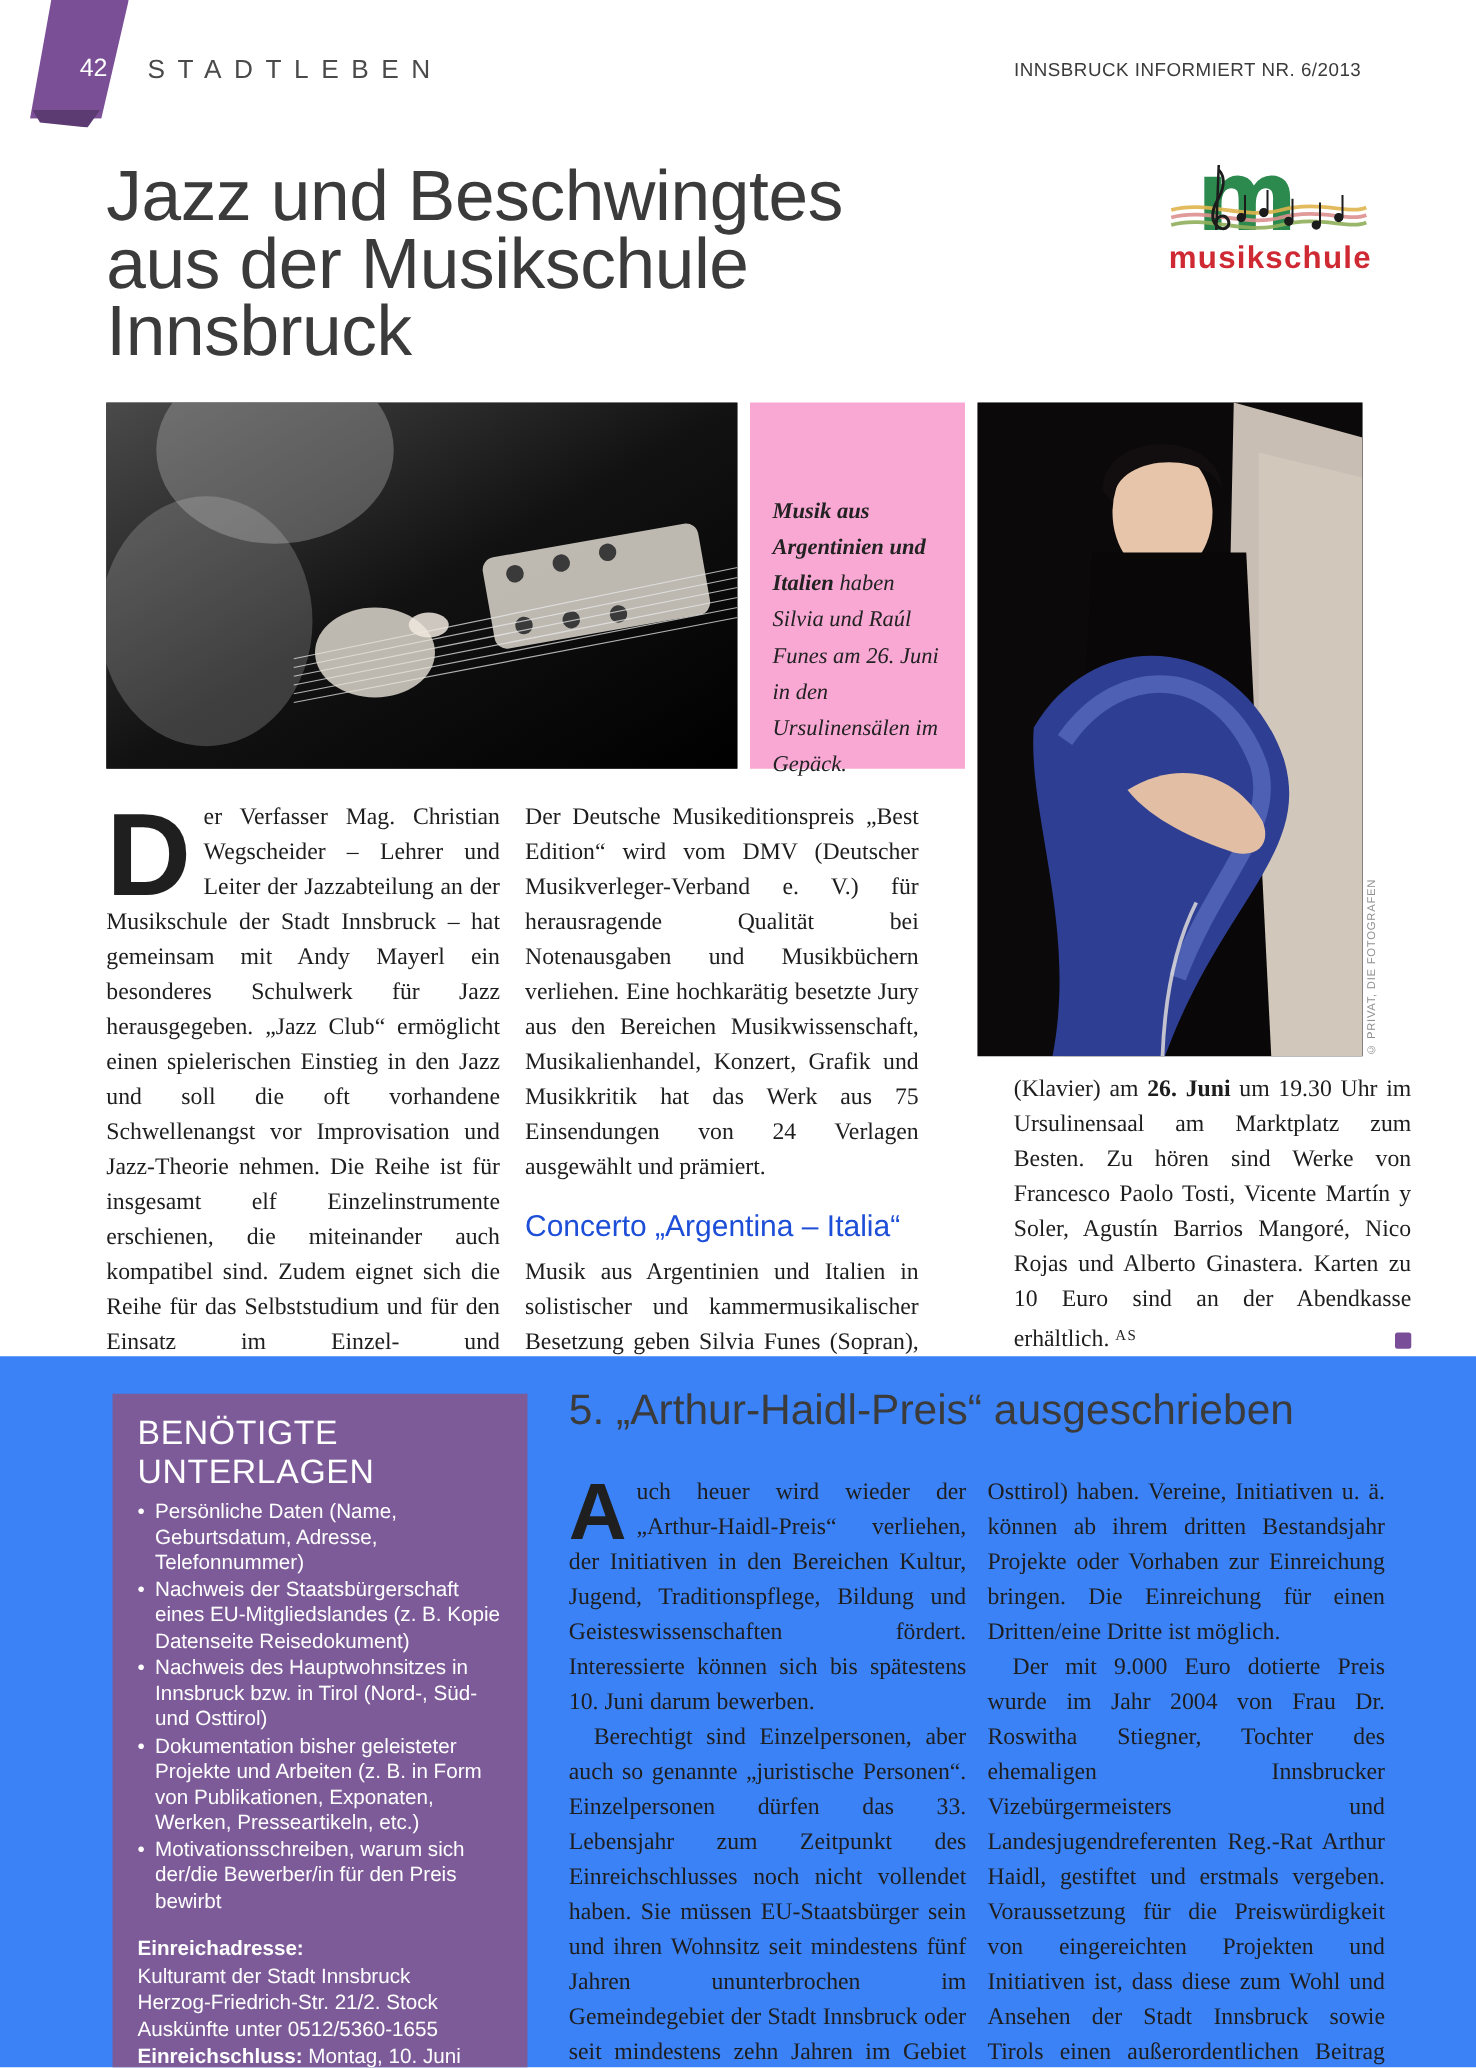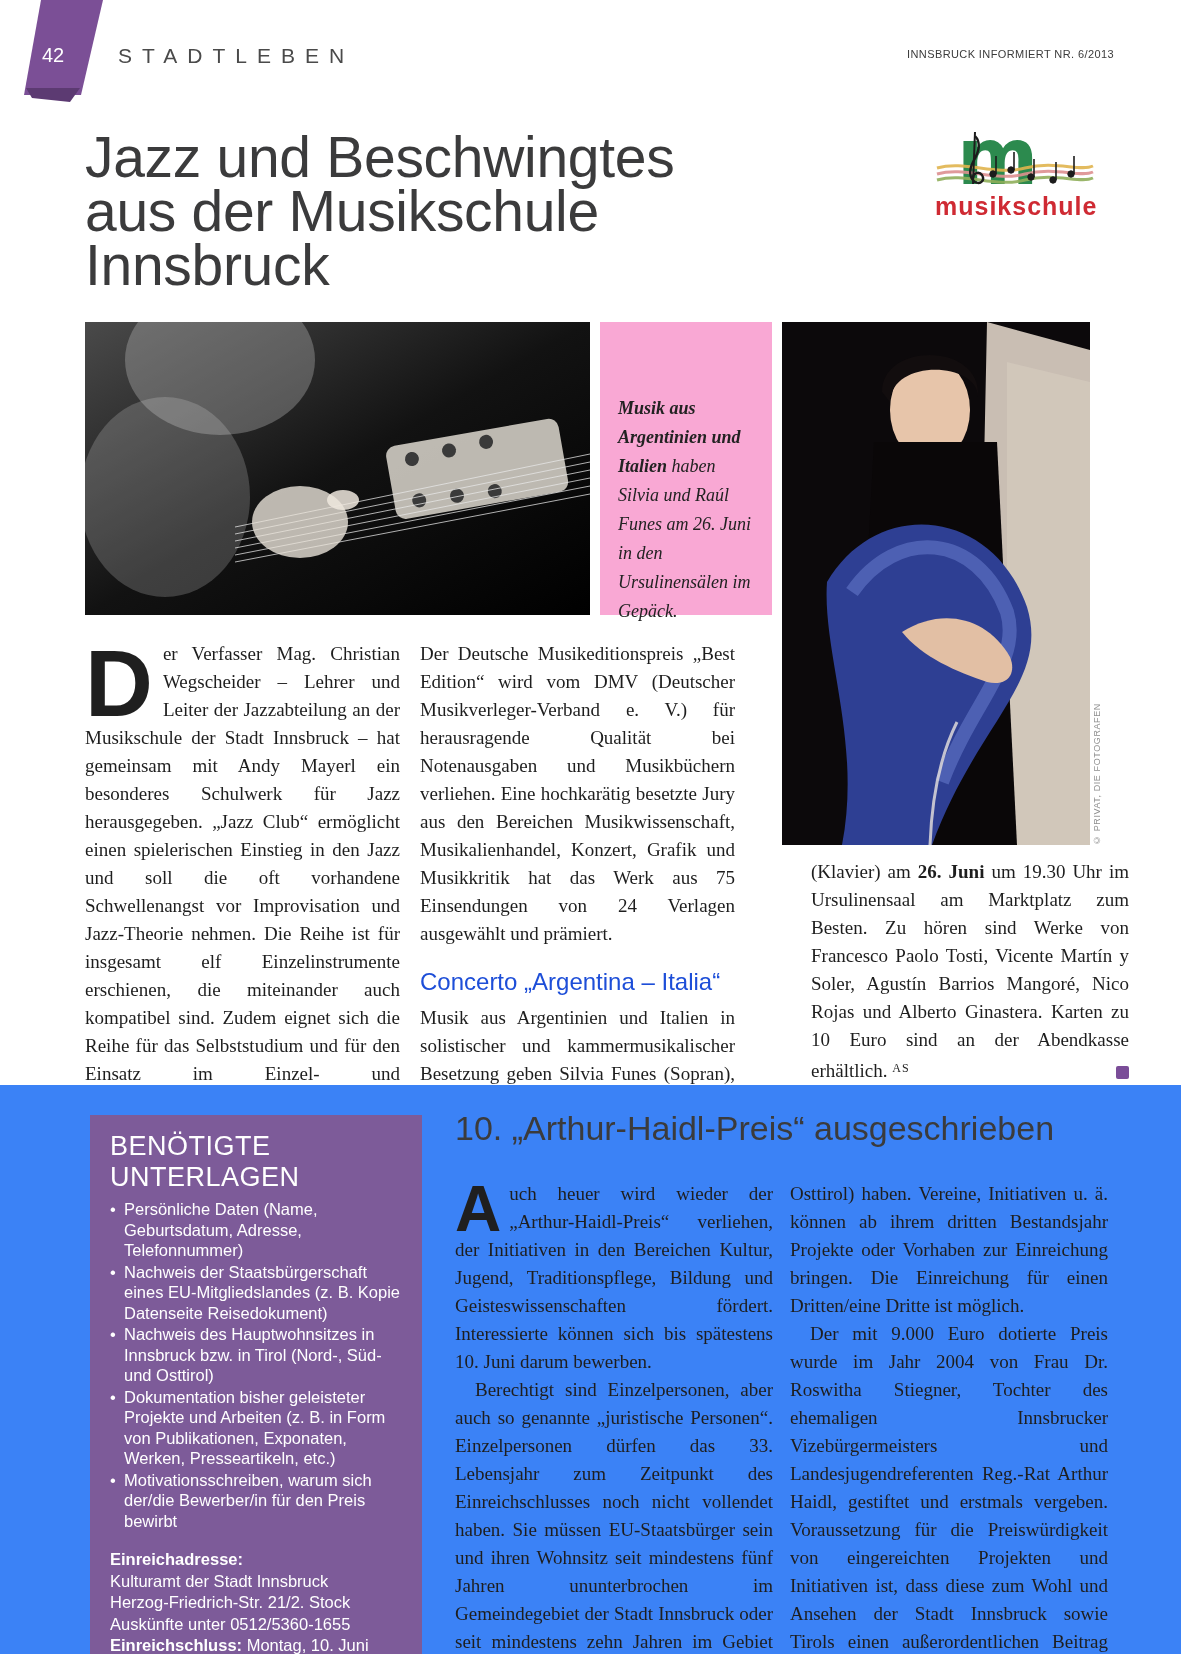--- a/index.html
+++ b/index.html
@@ -5,25 +5,25 @@
   html,body{margin:0;padding:0;background:#ffffff;}
   .page{position:relative;width:1181px;height:1654px;background:#ffffff;overflow:hidden;
         font-family:"Liberation Sans",sans-serif;color:#3c3c3c;}
 
   
   .ribbon{position:absolute;left:24px;top:0;width:110px;height:104px;}
   .ribbon .body{position:absolute;left:0;top:0;width:110px;height:95px;background:#7b4f96;
     clip-path:polygon(17px 0,79px 0,57px 95px,0 95px);}
   .ribbon .fold{position:absolute;left:0;top:88px;width:110px;height:16px;background:#5c3a72;
     clip-path:polygon(2px 0,56px 0,46px 14px,8px 10px);}
-  .page-number{position:absolute;left:18px;top:44px;width:44px;text-align:left;
+  .page-number{position:absolute;left:18px;top:44px;width:44px;text-align:right;
     color:#ffffff;font-size:20px;}
   .section-label{position:absolute;left:118px;top:44px;font-size:21px;letter-spacing:10px;
     color:#4a4a4a;}
-  .issue-label{position:absolute;right:67px;top:48px;font-size:11px;letter-spacing:.4px;color:#3b3b3b;}
+  .issue-label{position:absolute;right:92px;top:48px;font-size:15px;letter-spacing:.4px;color:#3b3b3b;}
 
   
   .title{position:absolute;left:85px;top:130px;width:690px;font-size:57px;line-height:54px;
     color:#3b3b3c;letter-spacing:-.3px;}
   .lead{position:absolute;left:85px;top:255px;width:760px;font-size:20px;line-height:32px;color:#404040;}
 
   
   .logo{position:absolute;left:935px;top:122px;width:160px;height:100px;}
   .logo svg{display:block;}
   .logo .wordmark{position:absolute;left:0;top:70px;width:160px;text-align:center;
@@ -211,21 +211,21 @@
       <div class="address">
         <div><b>Einreichadresse:</b></div>
         <div>Kulturamt der Stadt Innsbruck</div>
         <div>Herzog-Friedrich-Str. 21/2. Stock</div>
         <div>Auskünfte unter 0512/5360-1655</div>
         <div><b>Einreichschluss:</b><span> Montag, 10. Juni 2013</span></div>
 
       </div>
     </div>
 
-    <h2 class="heading2" style="margin:0;font-weight:normal;">10. „Arthur-Haidl-Preis“ ausgeschrieben</h2>
+    <h2 class="heading2" style="margin:0;font-weight:normal;">5. „Arthur-Haidl-Preis“ ausgeschrieben</h2>
 
     <div class="colA">
       <p><span class="dropcap small">A</span><span>uch heuer wird wieder der „Arthur-Haidl-Preis“ verliehen, der Initiativen in den Bereichen Kultur, Jugend, Traditionspflege, Bildung und Geisteswissenschaften fördert. Interessierte können sich bis spätestens 10. Juni darum bewerben.</span></p>
       <p class="indent">Berechtigt sind Einzelpersonen, aber auch so genannte „juristische Personen“. Einzelpersonen dürfen das 33. Lebensjahr zum Zeitpunkt des Einreichschlusses noch nicht vollendet haben. Sie müssen EU-Staatsbürger sein und ihren Wohnsitz seit mindestens fünf Jahren ununterbrochen im Gemeindegebiet der Stadt Innsbruck oder seit mindestens zehn Jahren im Gebiet von Tirol (Nord-, Süd- und</p>
     </div>
 
     <div class="colB">
       <p>Osttirol) haben. Vereine, Initiativen u. ä. können ab ihrem dritten Bestandsjahr Projekte oder Vorhaben zur Einreichung bringen. Die Einreichung für einen Dritten/eine Dritte ist möglich.</p>
       <p class="indent">
         <span>Der mit 9.000 Euro dotierte Preis wurde im Jahr 2004 von Frau Dr. Roswitha Stiegner, Tochter des ehemaligen Innsbrucker Vizebürgermeisters und Landesjugendreferenten Reg.-Rat Arthur Haidl, gestiftet und erstmals vergeben. Voraussetzung für die Preiswürdigkeit von eingereichten Projekten und Initiativen ist, dass diese zum Wohl und Ansehen der Stadt Innsbruck sowie Tirols einen außerordentlichen Beitrag leisten. Mehr Infos auf </span>

